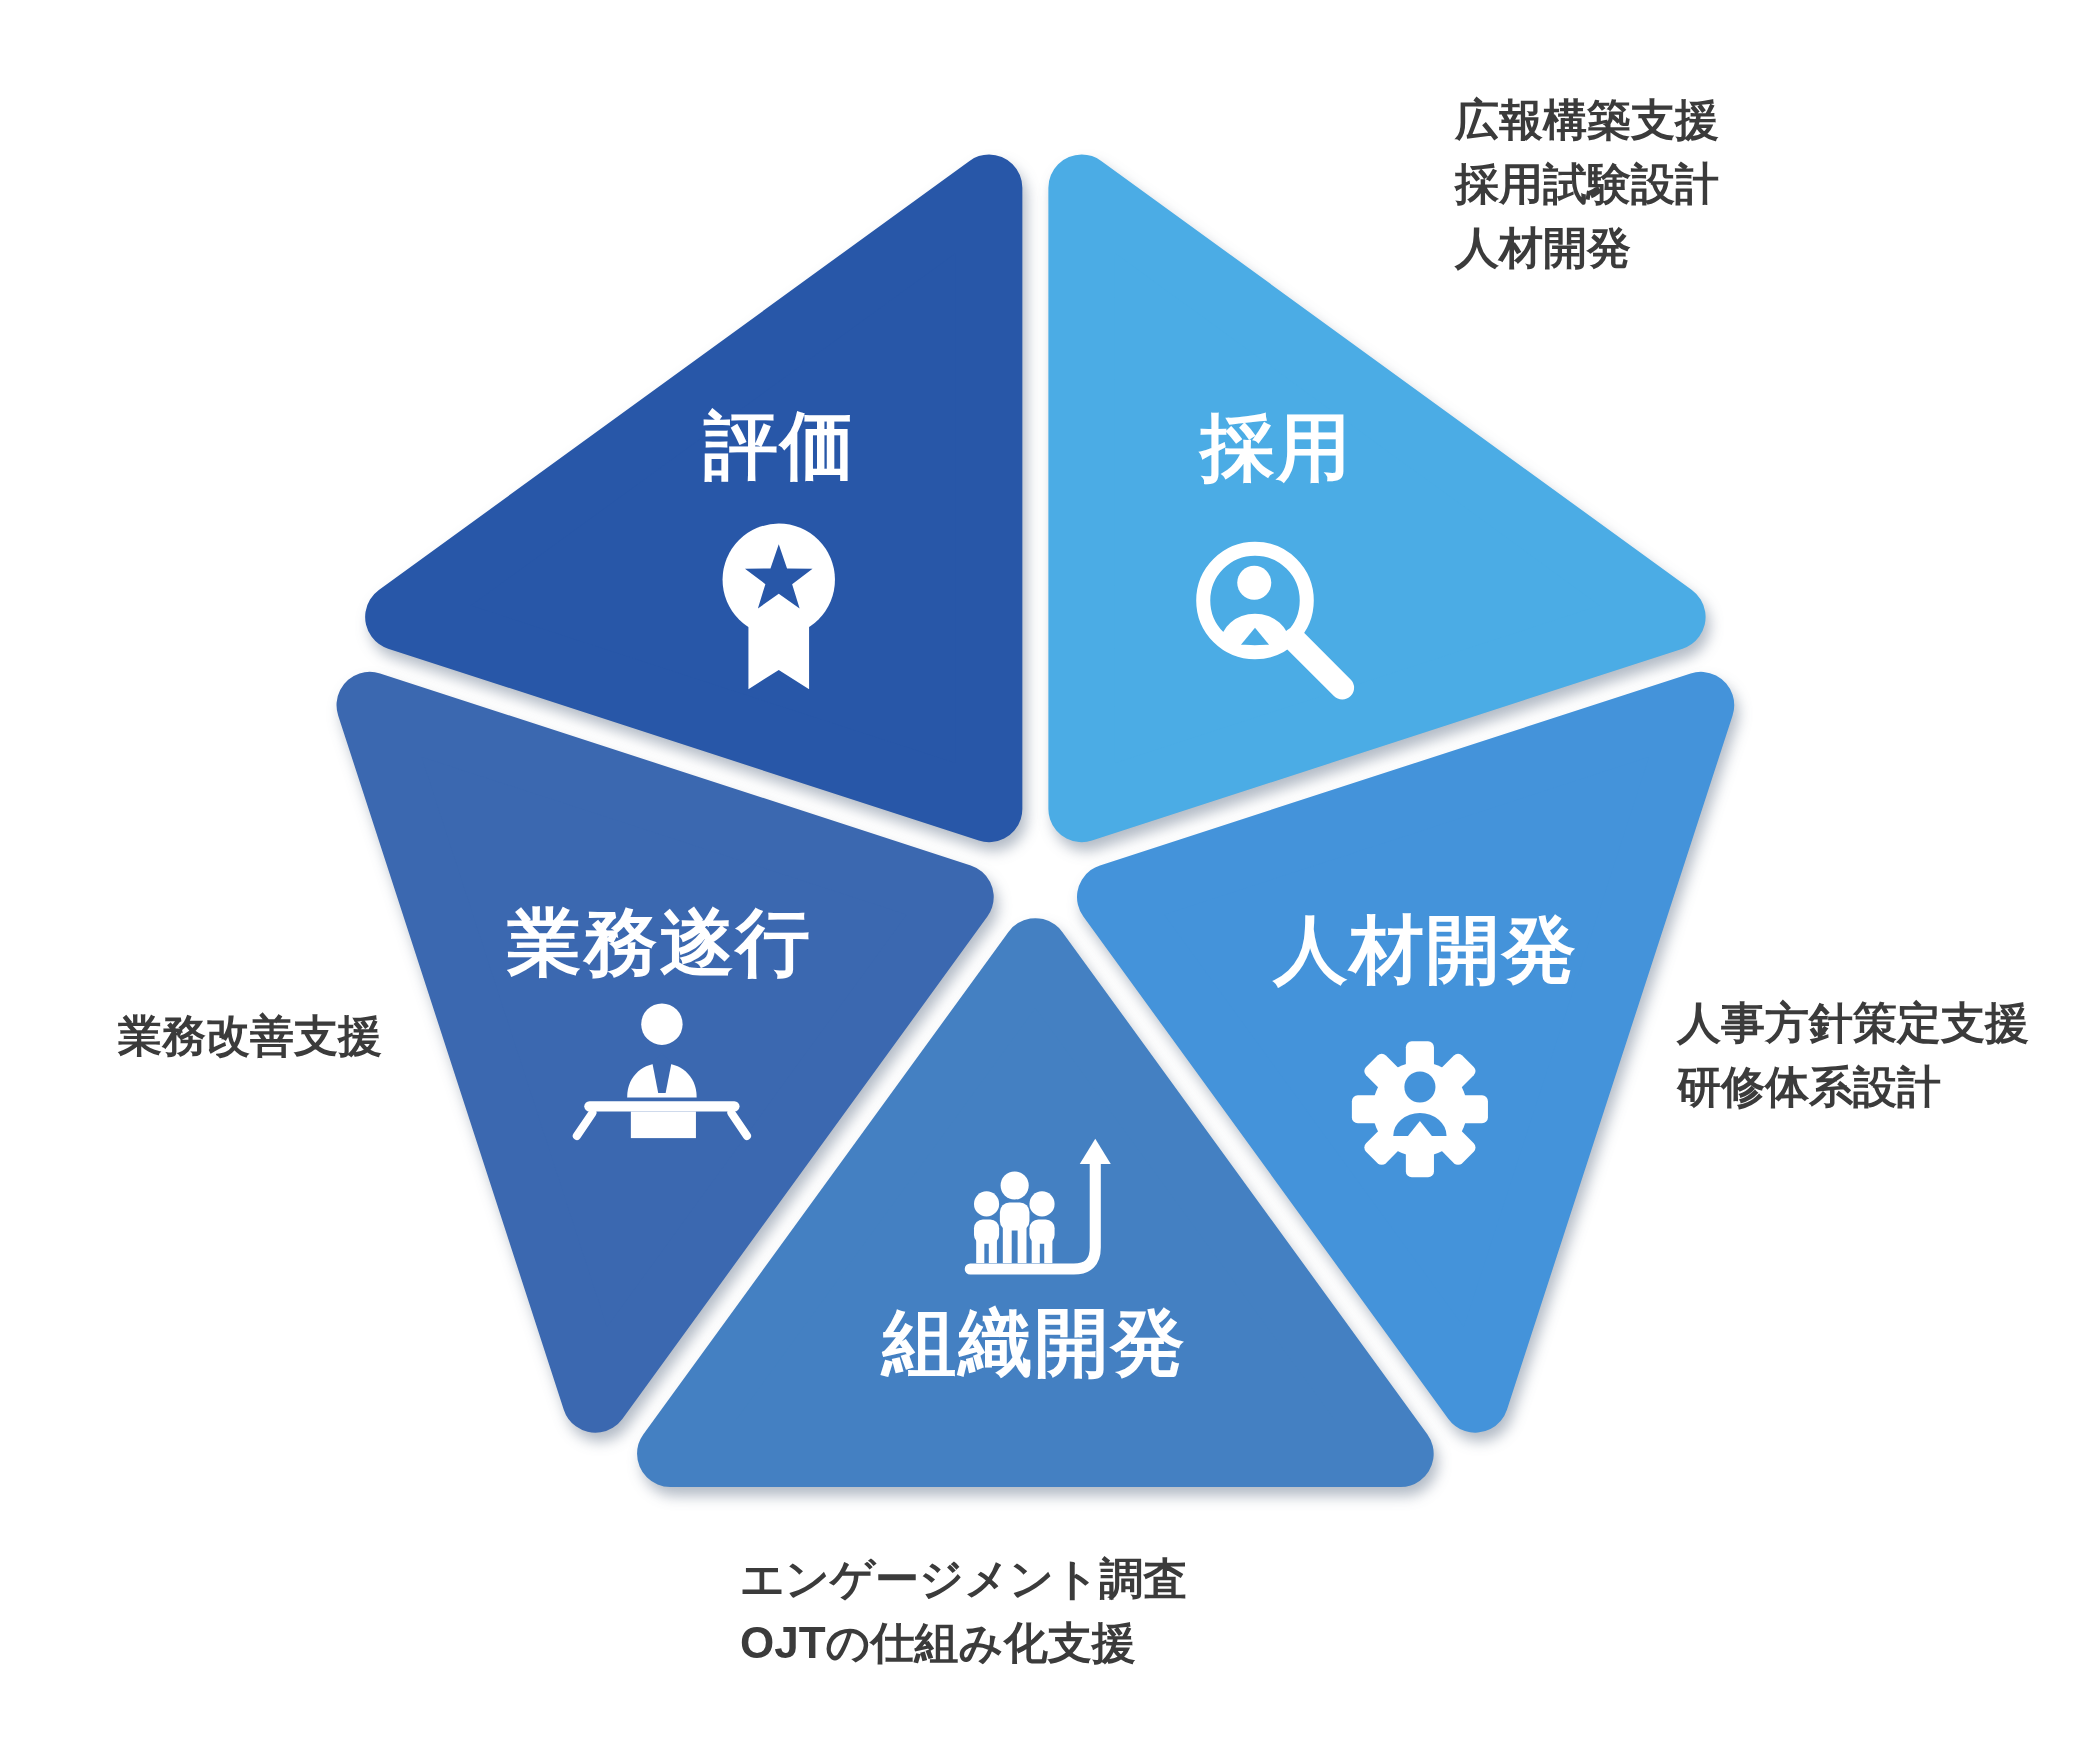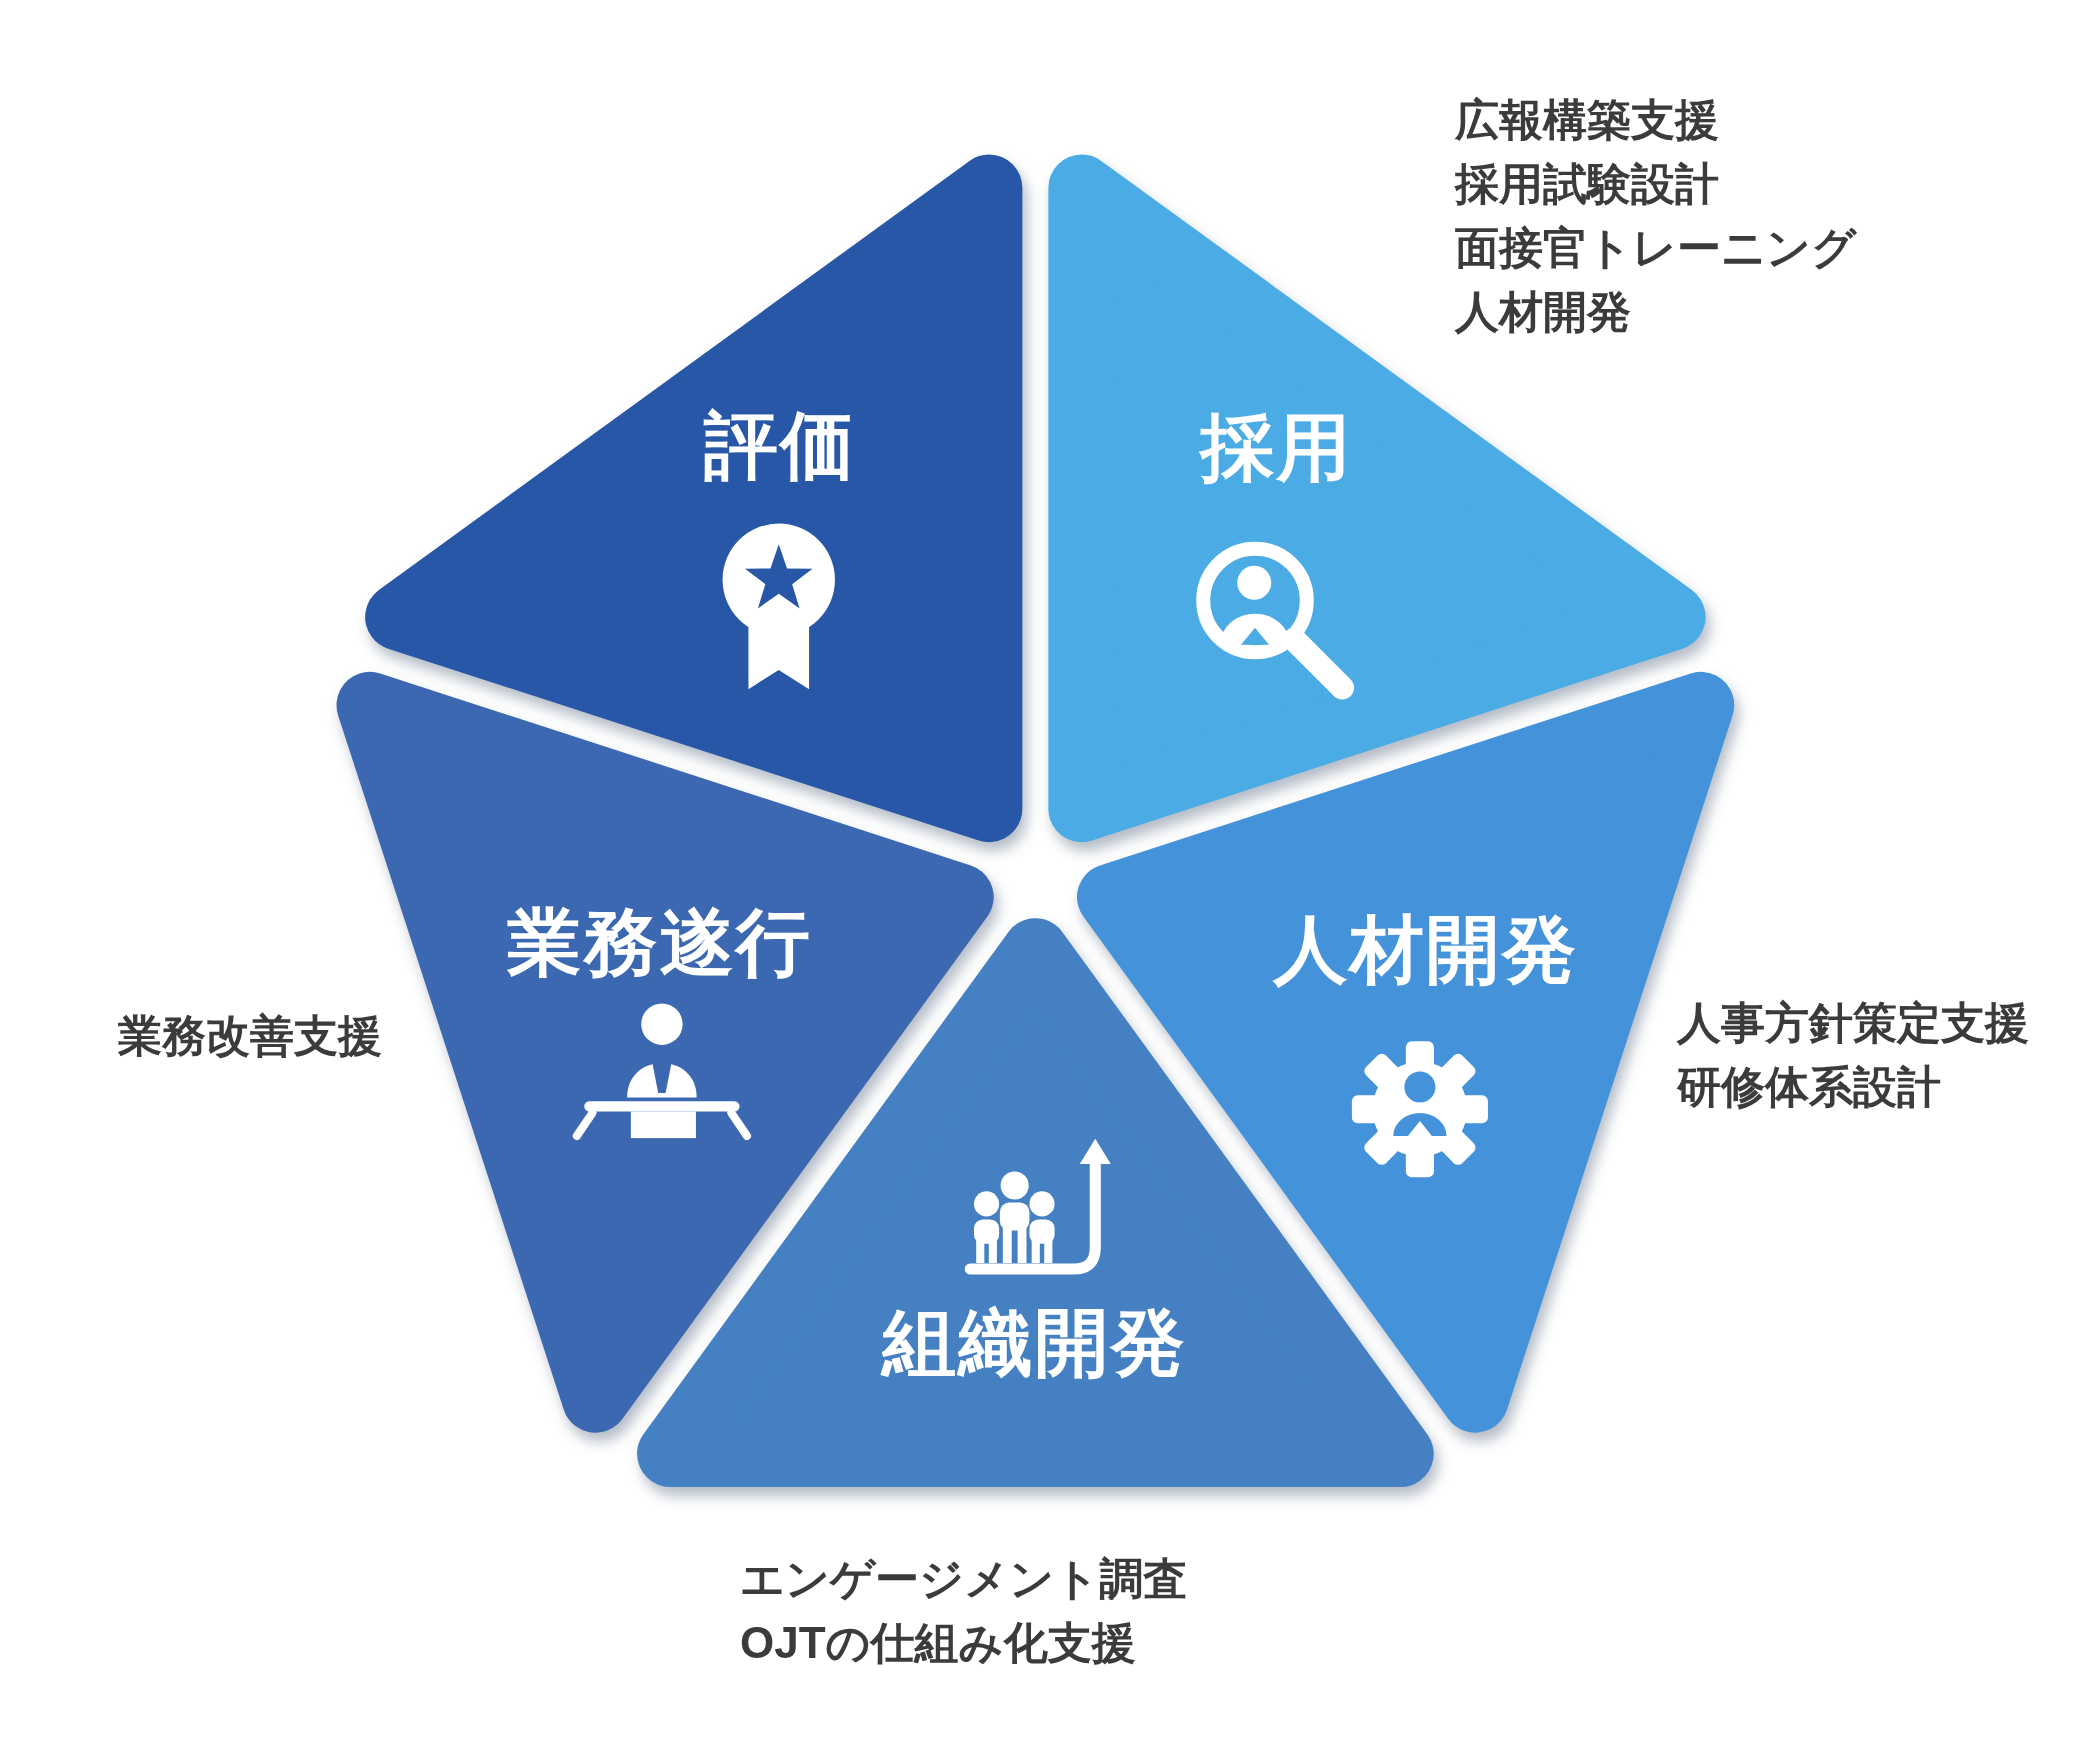--- a/index.html
+++ b/index.html
@@ -96,21 +96,20 @@
         <rect x="790" y="1489" width="210" height="14" rx="7" fill="#ffffff"></rect>
         <rect x="853" y="1503" width="88" height="36" fill="#ffffff"></rect>
       </g>
     </g>
   </svg>
 
 
   <div class="note" style="left:1455px;top:88px;">
     <div>広報構築支援</div>
     <div>採用試験設計</div>
-    <div>面接官トレーニング</div>
     <div>人材開発</div>
   </div>
 
   <div class="note" style="left:1677px;top:991px;">
     <div>人事方針策定支援</div>
     <div>研修体系設計</div>
   </div>
 
   <div class="note note-center" style="left:740px;top:1547px;width:592px;">
     <div>エンゲージメント調査</div>

